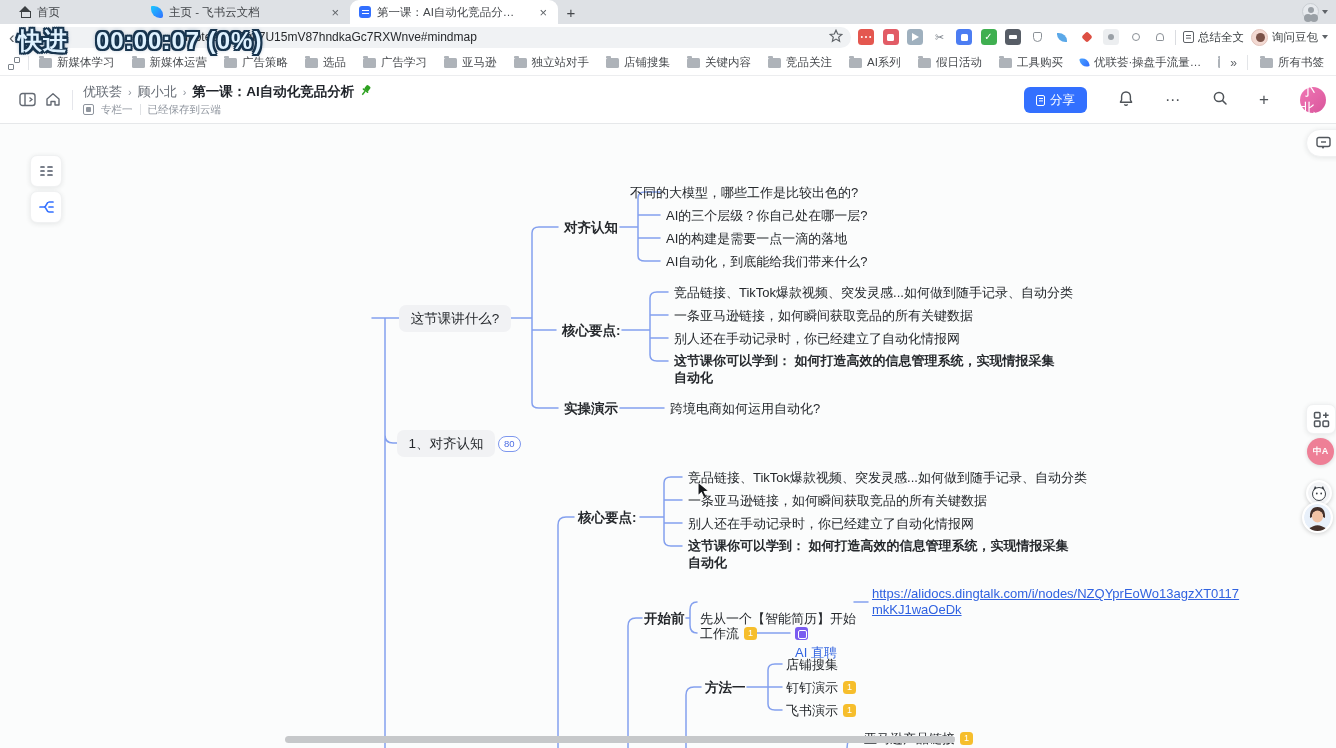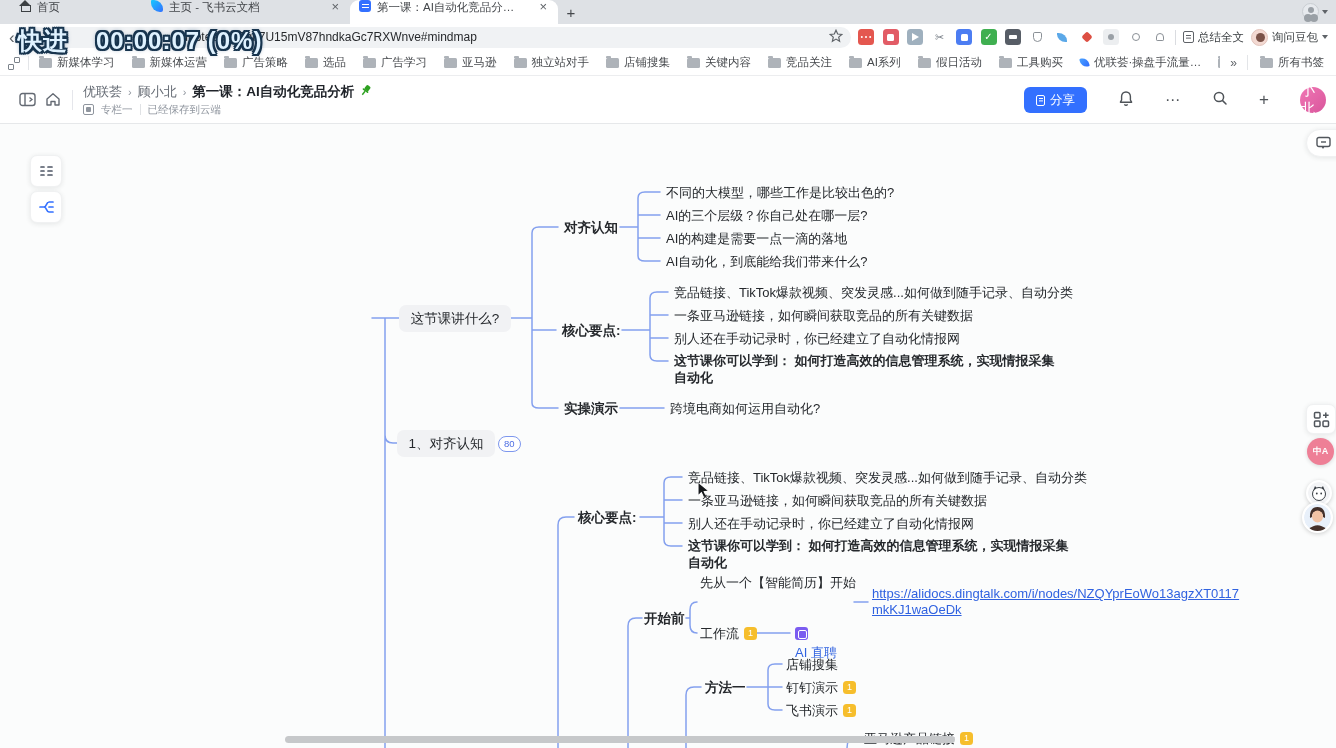--- a/index.html
+++ b/index.html
@@ -1,21 +1,21 @@
 <!DOCTYPE html>
 <html><head>
 <meta charset="utf-8">
 <style>
   *{box-sizing:border-box;margin:0;padding:0}
   html,body{width:1336px;height:748px;overflow:hidden}
   body{font-family:"Liberation Sans","DejaVu Sans",sans-serif;background:#FBFCFC;position:relative;color:#25282C}
 
   
   .tabstrip{height:24px;background:#DEE1E5;display:flex;align-items:flex-end;padding-left:10px;position:relative}
-  .tab{display:flex;align-items:flex-start;gap:6px;height:24px;padding:0 9px;border-radius:9px 9px 0 0;
+  .tab{display:flex;align-items:center;gap:6px;height:24px;padding:0 9px;border-radius:9px 9px 0 0;
        font-size:11.5px;color:#44474B;width:208px;min-width:0;position:relative}
   .tab:first-child{width:132px}
   .tab.active{background:#FFFFFF}
   .tabtitle{white-space:nowrap;overflow:hidden;text-overflow:ellipsis;flex:1}
   .tabclose{font-size:13px;line-height:13px;color:#5F6368;flex:none;padding:0 2px;cursor:pointer}
   .newtab{width:26px;height:22px;display:flex;align-items:center;justify-content:center;font-size:15px;color:#44474B;margin-bottom:1px}
   .tabicon{flex:none;display:inline-block}
   .ic-home{width:12px;height:12px;position:relative}
   .ic-home::before{content:"";position:absolute;left:2px;top:5px;width:8px;height:6px;border:1.4px solid #3C4043;border-top:none}
   .ic-home::after{content:"";position:absolute;left:0;top:0;border-left:6px solid transparent;border-right:6px solid transparent;border-bottom:6px solid #3C4043}
@@ -374,21 +374,21 @@
       <path d="M860,614 H854 Q847,614 847,624"></path>
     </g>
     <path d="M698,358 v14 l3.4,-3.3 2.3,5.1 2.8,-1.3 -2.3,-4.9 4.8,-0.5 Z" fill="#15181B" stroke="#fff" stroke-width="1.1"></path>
   </svg>
 
   <div>
       <div class="mm-box" style="left: 399px; top: 181px; width: 112px;">
         <span>这节课讲什么?</span>
       </div>
       <div class="mm-label" style="left: 564px; top: 96px;"><span>对齐认知</span></div>
-      <div class="mm-leaf" style="left: 666px; top: 61px;">
+      <div class="mm-leaf" style="left: 630px; top: 61px;">
         <span>不同的大模型，哪些工作是比较出色的?</span>
       </div>
       <div class="mm-leaf" style="left: 666px; top: 84px;">
         <span>AI的三个层级？你自己处在哪一层?</span>
       </div>
       <div class="mm-leaf" style="left: 666px; top: 107px;">
         <span>AI的构建是需要一点一滴的落地</span>
       </div>
       <div class="mm-leaf" style="left: 666px; top: 130px;">
         <span>AI自动化，到底能给我们带来什么?</span>
@@ -421,21 +421,21 @@
       <div class="mm-leaf" style="left: 688px; top: 369px;">
         <span>一条亚马逊链接，如何瞬间获取竞品的所有关键数据</span>
       </div>
       <div class="mm-leaf" style="left: 688px; top: 392px;">
         <span>别人还在手动记录时，你已经建立了自动化情报网</span>
       </div>
       <div class="mm-leaf mm-bold wrap" style="left: 688px; top: 414px; width: 384px;">
         <span>这节课你可以学到： 如何打造高效的信息管理系统，实现情报采集自动化</span>
       </div>
       <div class="mm-label" style="left: 644px; top: 487px;"><span>开始前</span></div>
-      <div class="mm-leaf" style="left: 700px; top: 451px;">
+      <div class="mm-leaf" style="left: 700px; top: 487px;">
         <span>先从一个【智能简历】开始</span>
       </div>
       <div class="mm-link" style="left: 872px; top: 462px; width: 372px;"><span>https://alidocs.dingtalk.com/i/nodes/NZQYprEoWo13agzXT0117mkKJ1waOeDk</span></div>
       <div class="mm-leaf" style="left: 700px; top: 502px;">
         <span>工作流</span>
         <span class="mm-badge">1</span>
       </div>
       <div class="mm-leaf mm-ai" style="left: 795px; top: 502px; flex-direction: column;">
         <span class="mmico-dingdoc"></span>
         <span>AI 直聘</span>

